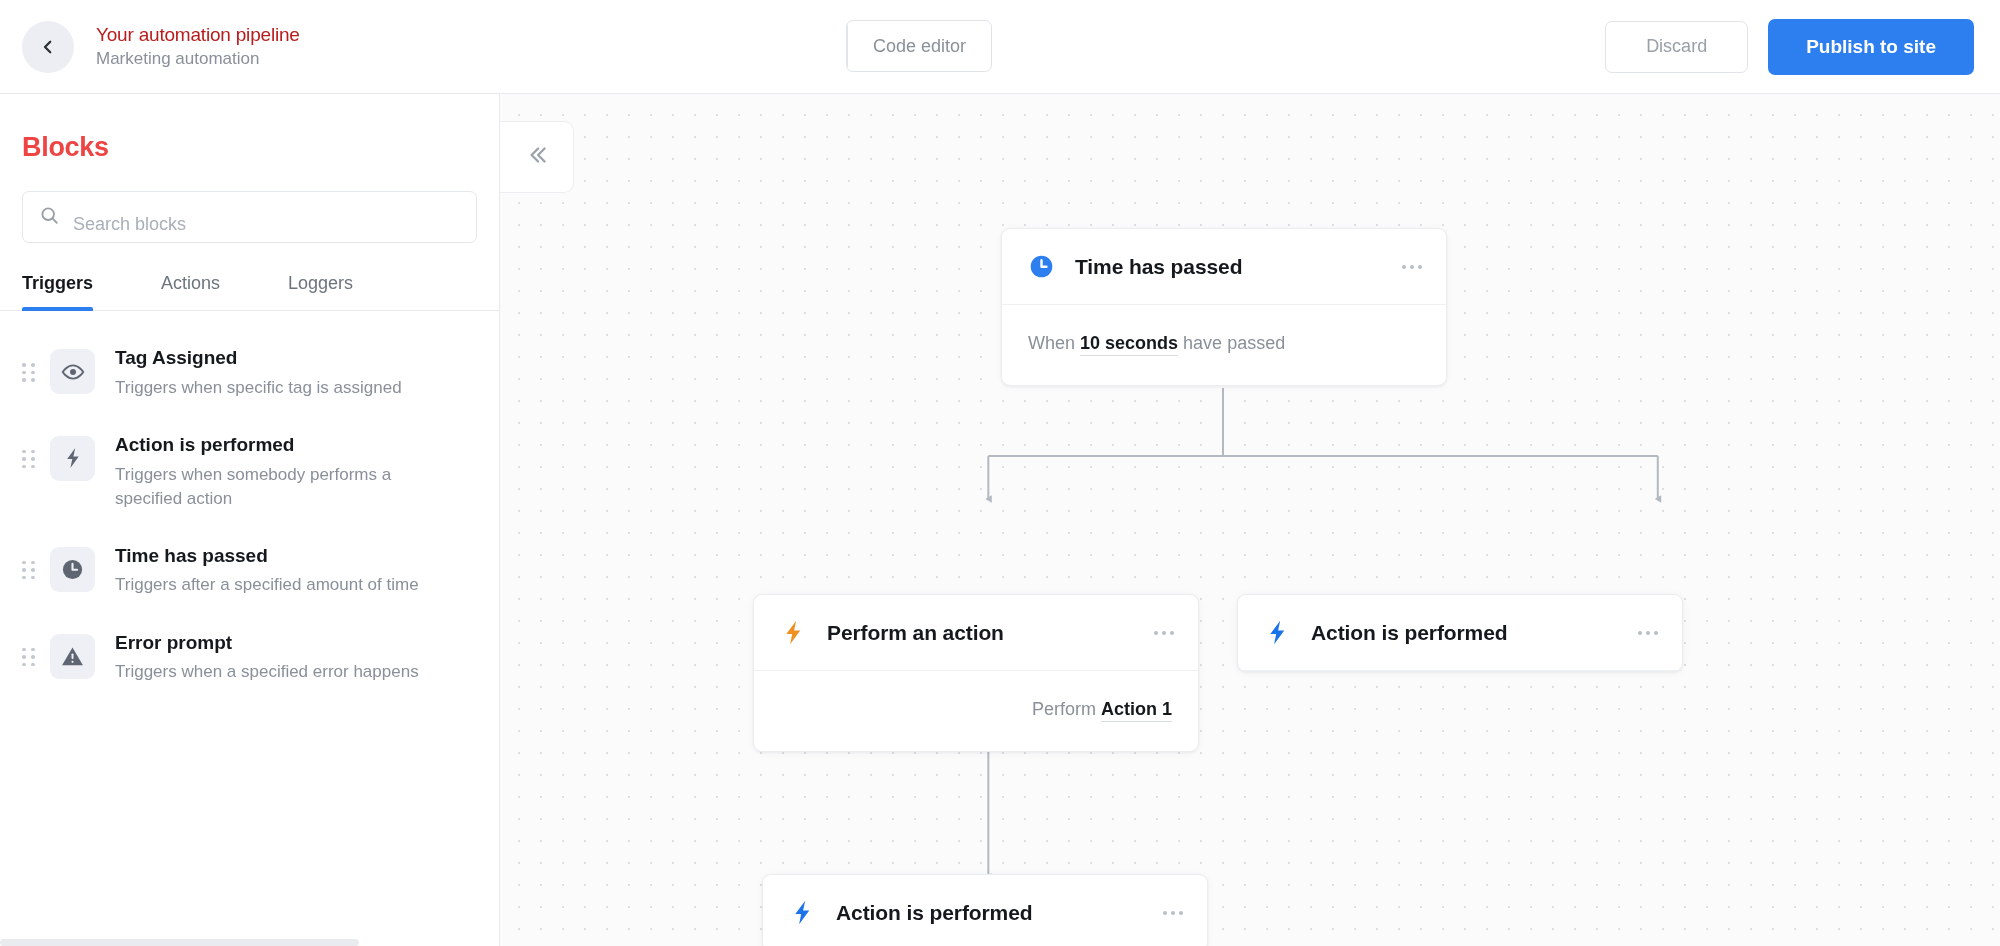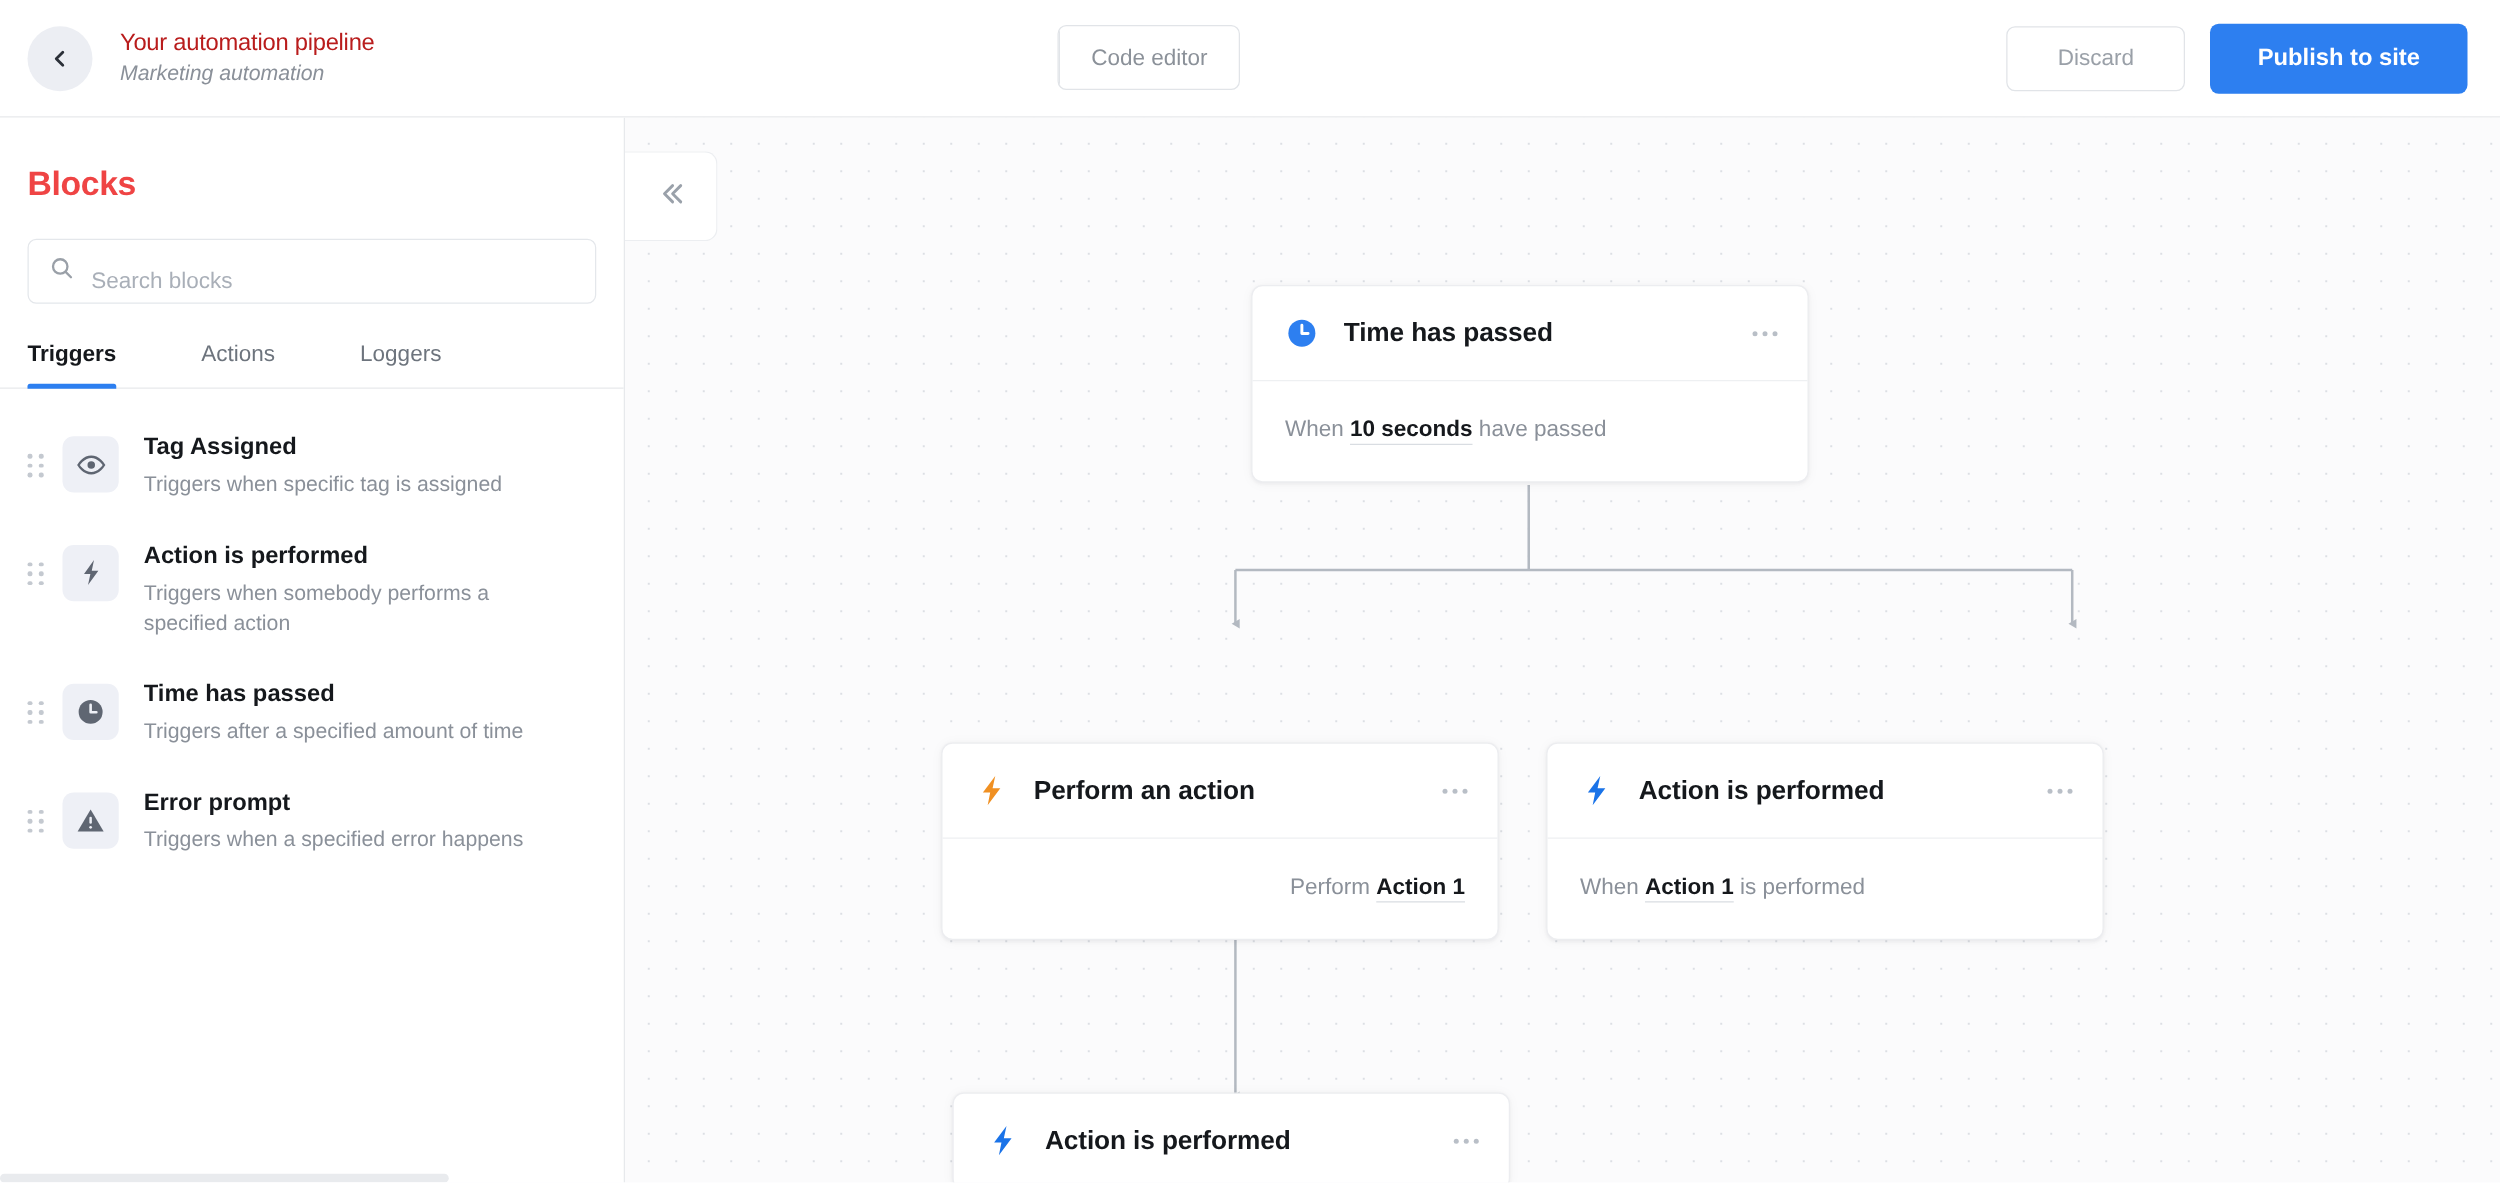--- a/index.html
+++ b/index.html
@@ -28,21 +28,21 @@
     background: #eceef3;
     display: flex; align-items: center; justify-content: center;
     flex: 0 0 auto; cursor: pointer; border: none;
   }
   .back-btn svg { display: block; }
   .title-wrap { margin-left: 22px; display: flex; flex-direction: column; justify-content: center; }
   .title-main {
     font-size: 19px; font-weight: 400; letter-spacing: -0.2px;
     color: #b91c1c; line-height: 1.18;
   }
-  .title-sub { font-size: 17px; color: #8a9099; margin-top: 3px; line-height: 1.2; font-style: italic; }
+  .title-sub { font-size: 17px; color: #8a9099; margin-top: 3px; line-height: 1.2; }
 
   .segmented {
     position: absolute; left: 846px; top: 20px;
     display: flex; height: 52px;
     border: 1px solid #e1e4e8; border-radius: 7px;
     background: #ffffff; overflow: hidden;
   }
   .seg-btn {
     display: flex; align-items: center; justify-content: center;
     padding: 0 25px; font-size: 18px; background: transparent;
@@ -416,23 +416,20 @@
               <path d="M14.4 1.6 5.6 13.4h5.2L9 22.4l9-12.1h-5.5z"></path>
             </svg>
           </span>
           <span class="node-title">Action is performed</span>
           <span class="node-menu">
             <i></i>
               <i></i>
               <i></i>
           </span>
         </div>
-        <div class="node-body">
-          <span>When </span><span class="tok">Action 1</span><span> is performed</span>
-        </div>
       </div>
 
       <div class="node" style="left:262px; top:780px; width:446px;">
         <div class="node-head">
           <span class="node-ic">
             <svg width="27" height="27" viewBox="0 0 24 24" fill="#1a73e8">
               <path d="M14.4 1.6 5.6 13.4h5.2L9 22.4l9-12.1h-5.5z"></path>
             </svg>
           </span>
           <span class="node-title">Action is performed</span>

